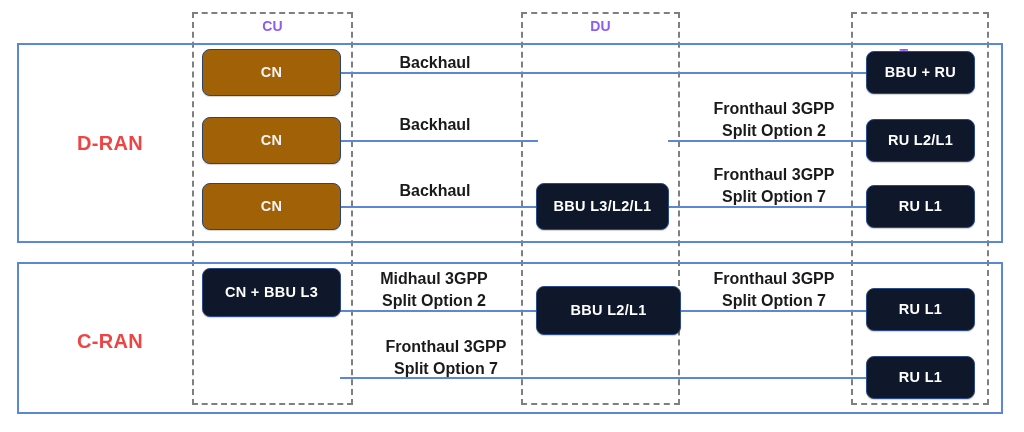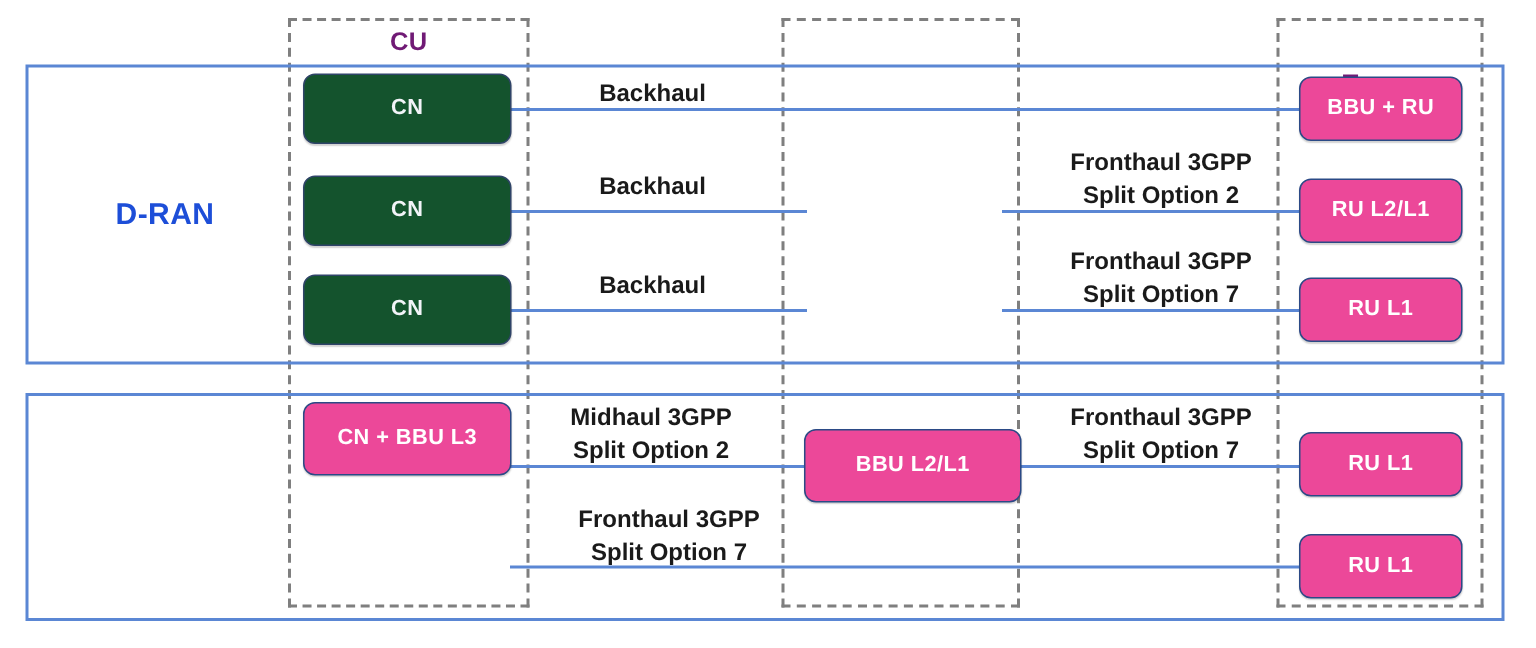--- a/index.html
+++ b/index.html
@@ -19,38 +19,38 @@
   .col-group{
     position:absolute;
     border:2.5px dashed #7f7f7f;
     box-sizing:border-box;
     background:transparent;
   }
   .col-title{
     position:absolute;
     text-align:center;
     font-weight:bold;
-    font-size:17px;
-    color:#701a75;
+    font-size:14px;
+    color:#8b5cf6;
     letter-spacing:.2px;
     white-space:nowrap;
   }
 
   
   .ran-section{
     position:absolute;
     border:2.2px solid #5b87d4;
     box-sizing:border-box;
     background:transparent;
   }
   .ran-label{
     position:absolute;
     font-weight:bold;
     font-size:20px;
-    color:#1d4ed8;
+    color:#ef4444;
     letter-spacing:.3px;
     white-space:nowrap;
     text-align:center;
   }
 
   
   .node{
     position:absolute;
     box-sizing:border-box;
     border-radius:8px;
@@ -60,26 +60,26 @@
     text-align:center;
     color:#ffffff;
     font-weight:bold;
     font-size:14.5px;
     line-height:1.25;
     letter-spacing:.3px;
     white-space:pre-line;
     box-shadow:0 1px 1px rgba(0,0,0,.18);
   }
   .node.gray{
-    background:#14532d;
+    background:#a16207;
     border:1.6px solid #2f4468;
     color:#f2f4f8;
   }
   .node.blue{
-    background:#ec4899;
+    background:#0f172a;
     border:1.6px solid #2b4a86;
     color:#ffffff;
   }
 
   
   .link{
     position:absolute;
     height:2.4px;
     background:#5b87d4;
   }
@@ -96,20 +96,21 @@
 </head>
 <body>
 
 <div id="canvas">
 
   <div class="col-group" style="left:192px; top:12px; width:161px; height:393px;"></div>
   <div class="col-group" style="left:521px; top:12px; width:159px; height:393px;"></div>
   <div class="col-group" style="left:851px; top:12px; width:138px; height:393px;"></div>
 
   <div class="col-title" style="left:192px; top:18px; width:161px;">CU</div>
+  <div class="col-title" style="left:521px; top:18px; width:159px;">DU</div>
   <div class="col-title" style="left:851px; top:34px; width:138px;margin-top:12px;">Tower</div>
 
   <div class="ran-section" style="left:17px; top:43px; width:986px; height:200px;"></div>
   <div class="ran-label" style="left:40px; top:132px; width:140px;">D-RAN</div>
 
   <div class="link" style="left:340px; top:72px; width:528px;"></div>
   <div class="link-label" style="left:360px; top:52px; width:150px;">Backhaul</div>
   <div class="node gray" style="left:202px; top:49px; width:139px; height:47px;">CN</div>
   <div class="node blue" style="left:866px; top:51px; width:109px; height:43px;">BBU + RU</div>
 
@@ -120,23 +121,25 @@
 Split Option 2</div>
   <div class="node gray" style="left:202px; top:117px; width:139px; height:47px;">CN</div>
   <div class="node blue" style="left:866px; top:119px; width:109px; height:43px;">RU   L2/L1</div>
 
   <div class="link" style="left:340px; top:206px; width:198px;"></div>
   <div class="link" style="left:668px; top:206px; width:200px;"></div>
   <div class="link-label" style="left:360px; top:180px; width:150px;">Backhaul</div>
   <div class="link-label" style="left:694px; top:164px; width:160px;">Fronthaul 3GPP
 Split Option 7</div>
   <div class="node gray" style="left:202px; top:183px; width:139px; height:47px;">CN</div>
+  <div class="node blue" style="left:536px; top:183px; width:133px; height:47px;">BBU   L3/L2/L1</div>
   <div class="node blue" style="left:866px; top:185px; width:109px; height:43px;">RU   L1</div>
 
   <div class="ran-section" style="left:17px; top:262px; width:986px; height:152px;"></div>
+  <div class="ran-label" style="left:40px; top:330px; width:140px;">C-RAN</div>
 
   <div class="link" style="left:340px; top:310px; width:198px;"></div>
   <div class="link" style="left:668px; top:310px; width:200px;"></div>
   <div class="link-label" style="left:354px; top:268px; width:160px;">Midhaul 3GPP
 Split Option 2</div>
   <div class="link-label" style="left:694px; top:268px; width:160px;">Fronthaul 3GPP
 Split Option 7</div>
   <div class="node blue" style="left:202px; top:268px; width:139px; height:49px;">CN + BBU  L3</div>
   <div class="node blue" style="left:536px; top:286px; width:145px; height:49px;">BBU   L2/L1</div>
   <div class="node blue" style="left:866px; top:288px; width:109px; height:43px;">RU   L1</div>

